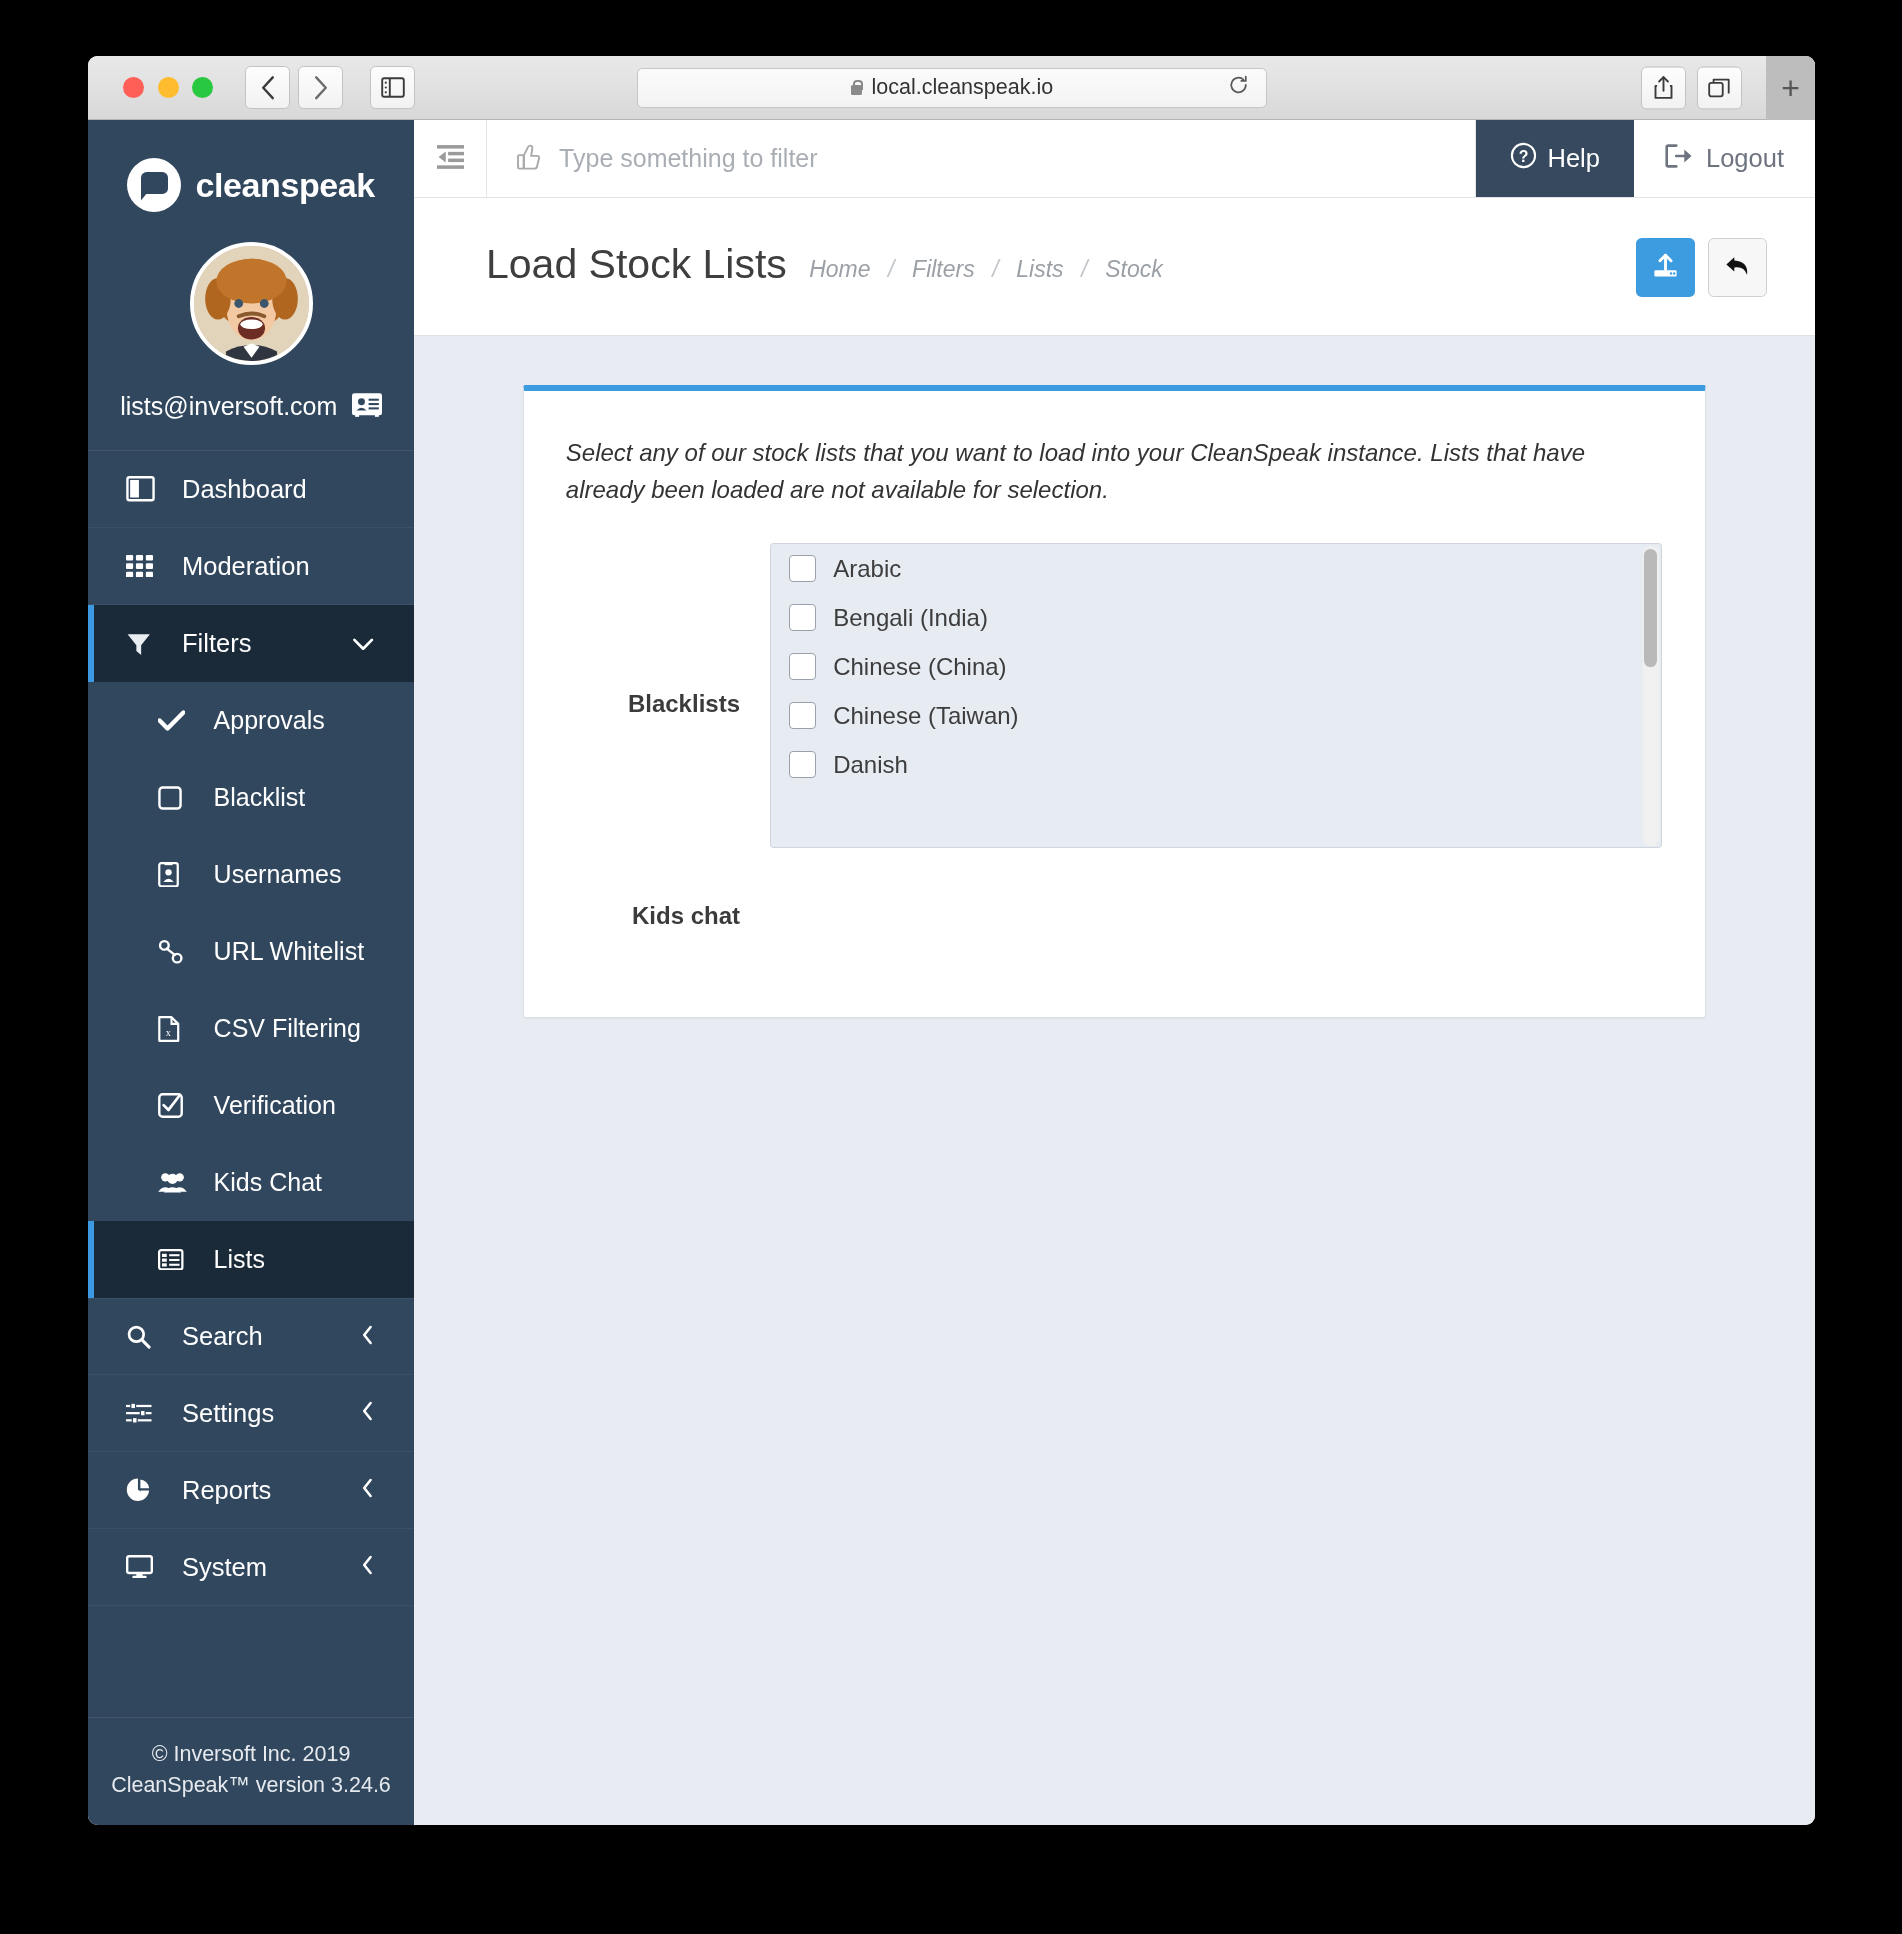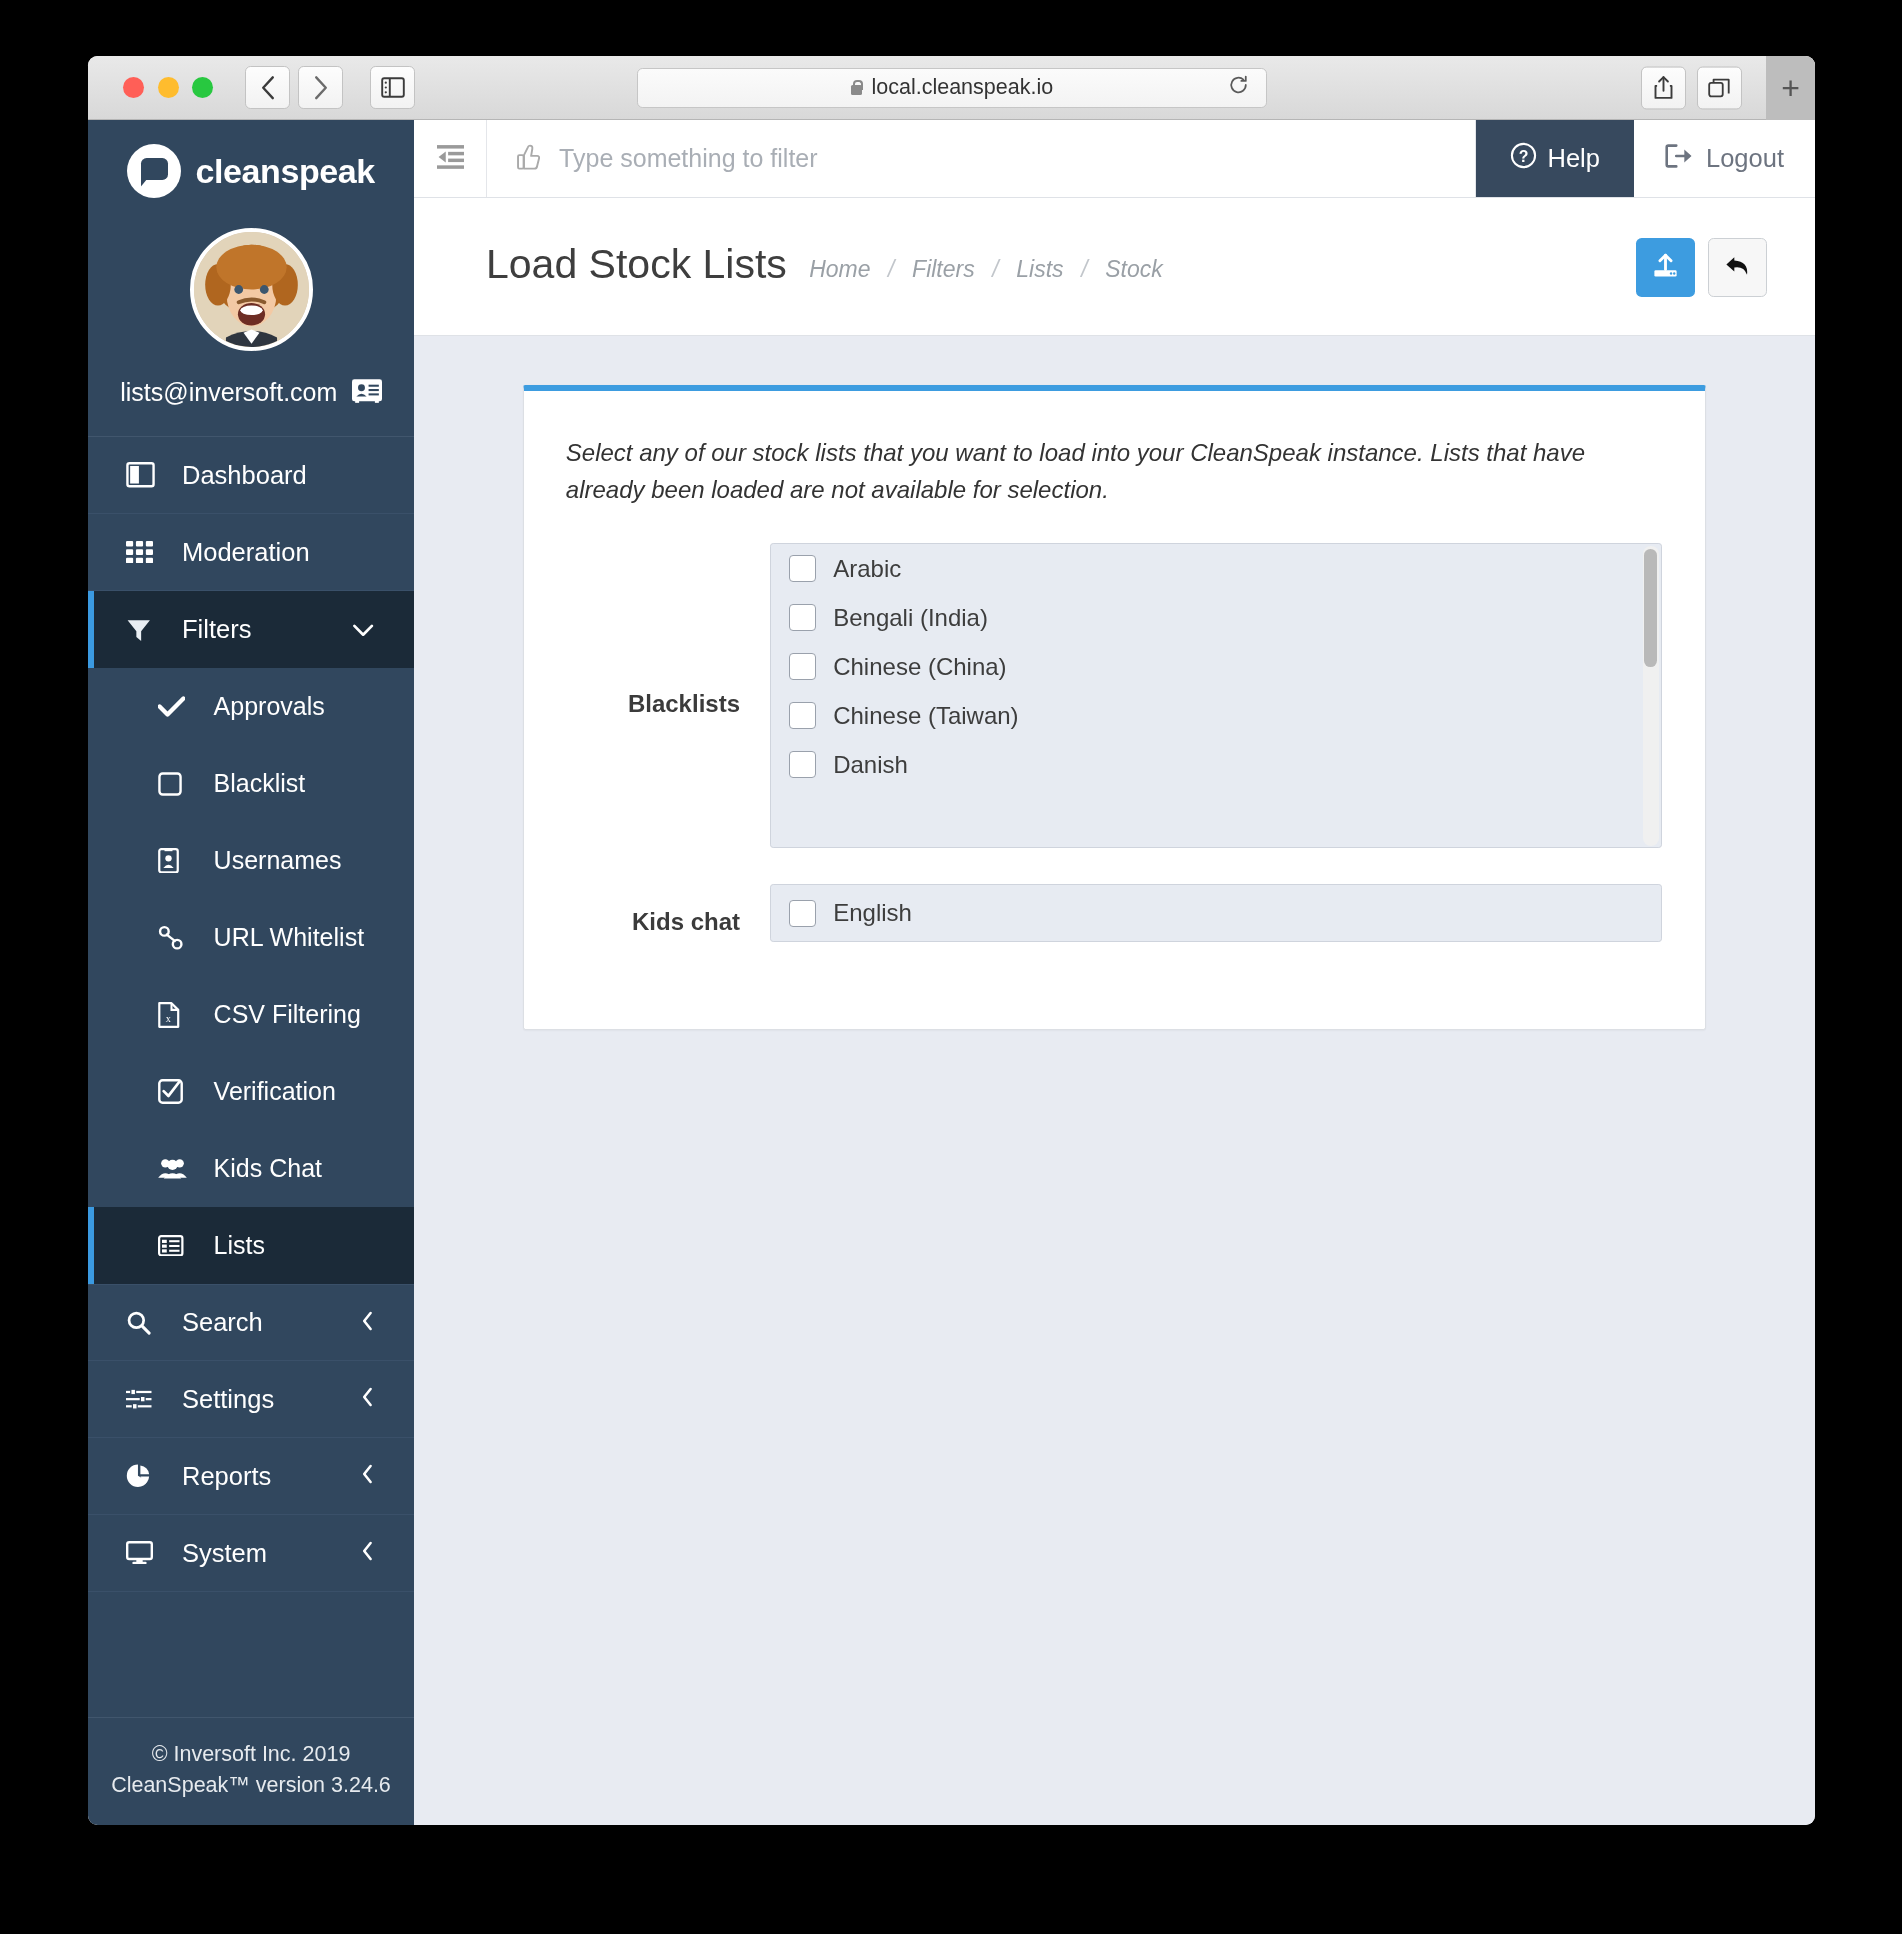--- a/index.html
+++ b/index.html
@@ -95,21 +95,21 @@
 
   
   .sidebar {
     width: 326px;
     background: #31475e;
     display: flex;
     flex-direction: column;
     flex-shrink: 0;
   }
   .brand {
-    padding: 24px 0 0 0;
+    padding: 38px 0 0 0;
     display: flex; align-items: center; justify-content: center;
     gap: 14.4px;
   }
   .brand-mark {
     width: 54px; height: 54px; border-radius: 50%;
     background: #fff; position: relative;
     flex-shrink: 0;
   }
   .brand-mark::before {
     content:''; position:absolute; left:13.6px; top:14.4px;
@@ -743,26 +743,20 @@
               </div>
 
               <div class="sbar">
                 <div class="sthumb"></div>
               </div>
             </div>
           </div>
 
           <div class="form-row">
             <div class="form-label">Kids chat</div>
-            <div class="listbox">
-              <div class="opt" style="height:56px;">
-                <span class="cbox"></span>
-                <span>English</span>
-              </div>
-            </div>
           </div>
 
         </div>
       </div>
 
     </div>
   </div>
 </div>
 
 

